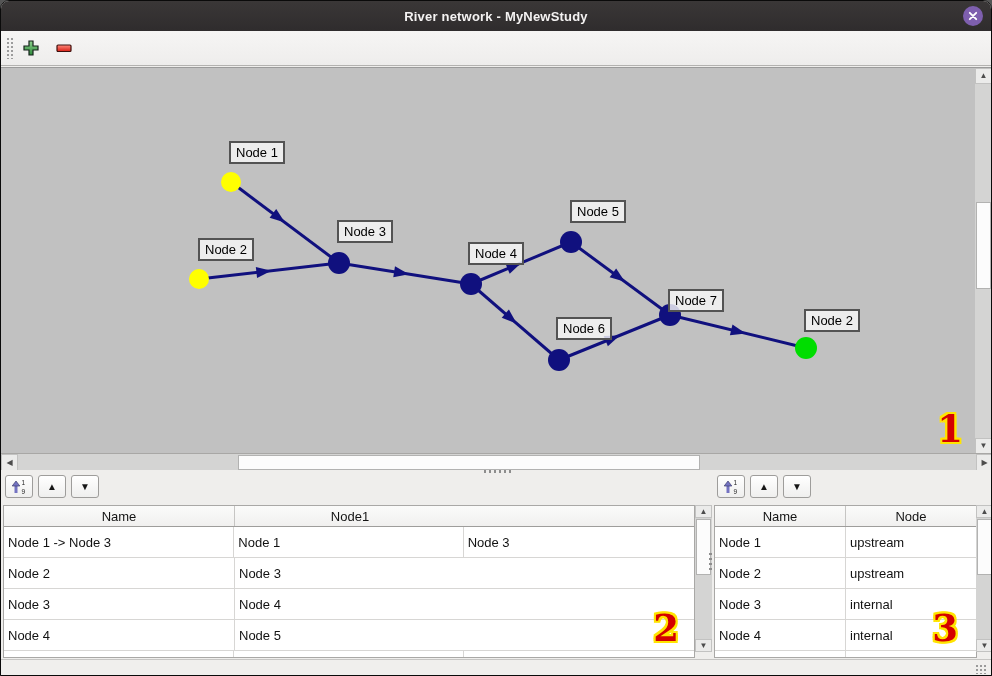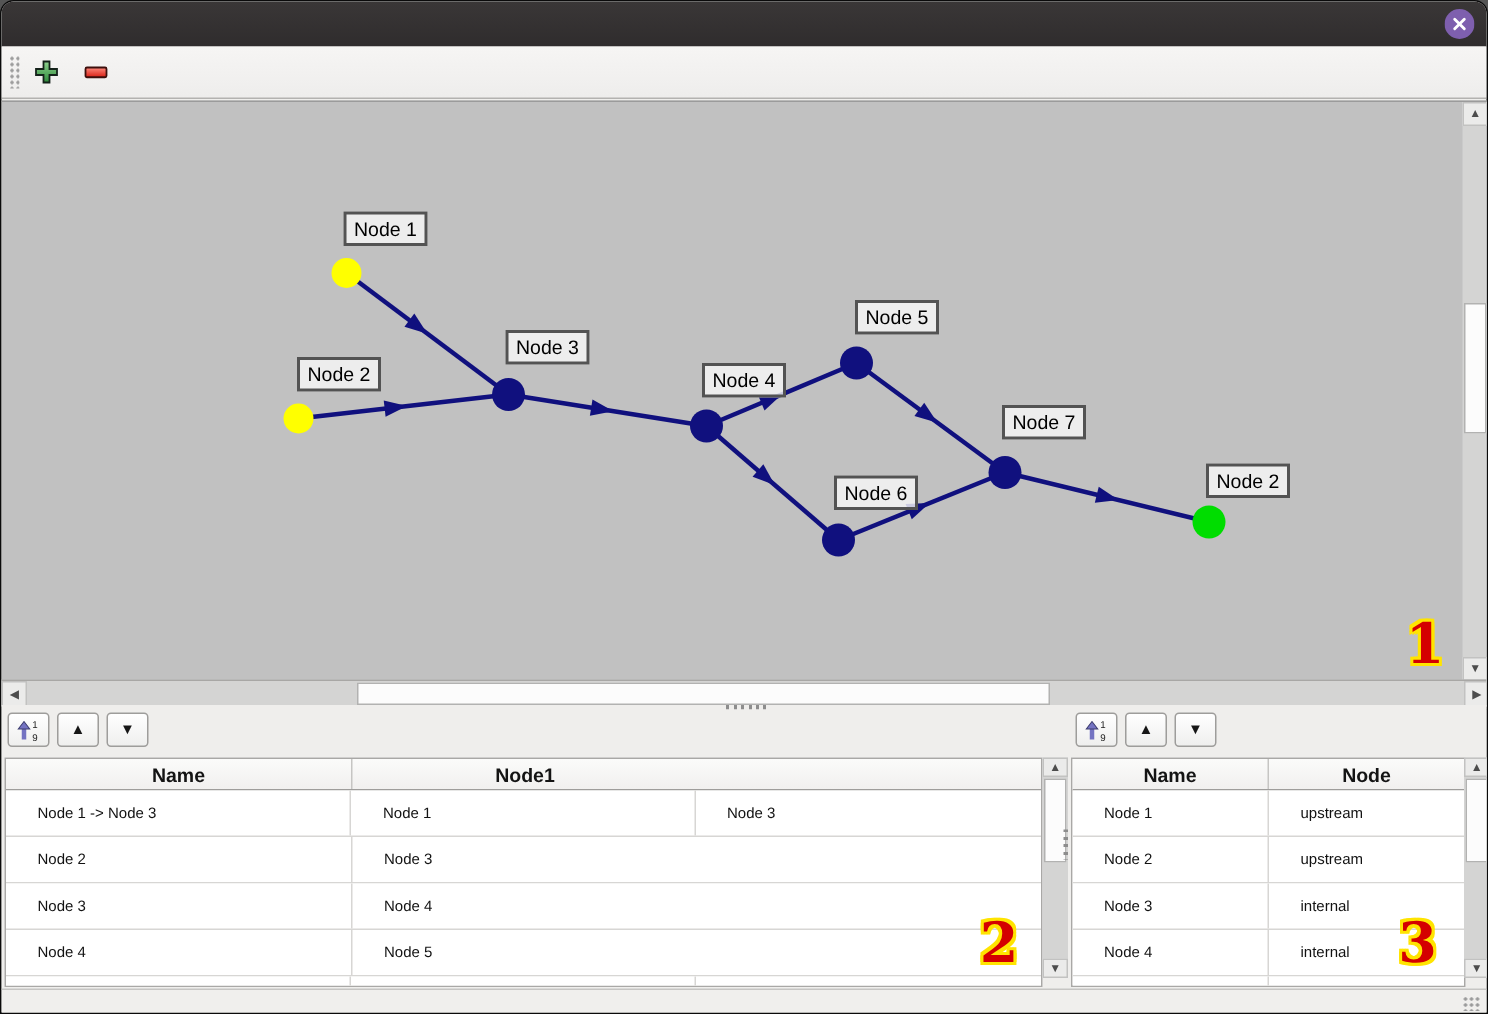--- a/index.html
+++ b/index.html
@@ -56,28 +56,28 @@
   .mini-btn{width:28px;height:23px;border:1px solid #9e9d9b;border-radius:3px;
             background:linear-gradient(#ffffff,#efefee);display:flex;align-items:center;justify-content:center;
             padding:0;cursor:pointer;font-size:10px;color:#161616;}
   .vsplit-dots{position:absolute;left:708px;top:80px;width:3px;height:20px;
                background-image:repeating-linear-gradient(#8d8d8d 0 2px,transparent 2px 5px);cursor:col-resize;}
 
   
   .table{position:absolute;top:32px;background:#fff;border:1px solid #a9a8a6;box-sizing:border-box;overflow:hidden;}
   .pane-left  .table{left:2px;width:692px;height:153px;}
   .pane-right .table{left:2px;width:263px;height:153px;}
-  .thead{display:flex;height:20px;background:linear-gradient(#fbfbfa,#f1f0ef);border-bottom:1px solid #9e9d9b;font-weight:bold;}
+  .thead{display:flex;height:20px;background:linear-gradient(#fbfbfa,#f1f0ef);border-bottom:1px solid #9e9d9b;}
   .hcell{box-sizing:border-box;border-right:1px solid #c6c5c3;display:flex;align-items:center;justify-content:center;
          font-size:13px;color:#141414;cursor:pointer;}
   .hcell:last-child{border-right:none;}
   .trow{display:flex;height:30px;border-bottom:1px solid #d7d6d4;background:#fff;cursor:default;}
   .trow.filler{height:12px;border-bottom:none;}
-  .cell{box-sizing:border-box;border-right:1px solid #d7d6d4;padding-left:21px;display:flex;align-items:center;
-        font-size:10px;color:#121212;white-space:nowrap;overflow:hidden;}
+  .cell{box-sizing:border-box;border-right:1px solid #d7d6d4;padding-left:4px;display:flex;align-items:center;
+        font-size:13px;color:#121212;white-space:nowrap;overflow:hidden;}
   .cell:last-child{border-right:none;}
   .t-left  .hcell:nth-child(1),.t-left  .cell:nth-child(1){width:231px;}
   .t-left  .hcell:nth-child(2),.t-left  .cell:nth-child(2){width:230px;}
   .t-left  .hcell:nth-child(3),.t-left  .cell:nth-child(3){width:231px;}
   .t-right .hcell:nth-child(1),.t-right .cell:nth-child(1){width:132px;}
   .t-right .hcell:nth-child(2),.t-right .cell:nth-child(2){width:131px;}
 
   .pane-left  .table-vsb{left:694px;top:32px;height:147px;}
   .pane-right .table-vsb{left:264px;top:32px;height:147px;}
 
@@ -92,20 +92,21 @@
          font-family:"DejaVu Serif",serif;font-weight:bold;font-size:37px;color:#d40000;
          text-shadow:2px 0 0 #ffe400,-2px 0 0 #ffe400,0 2px 0 #ffe400,0 -2px 0 #ffe400,
                      2px 2px 0 #ffe400,-2px -2px 0 #ffe400,2px -2px 0 #ffe400,-2px 2px 0 #ffe400;}
 </style>
 </head>
 <body>
 
 <div class="window">
 
   <div class="titlebar">
+    <span class="title">River network - MyNewStudy</span>
     <svg class="closebtn" viewBox="0 0 20 20">
       <circle cx="10" cy="10" r="10" fill="#7e5fae"></circle>
       <path d="M6.8 6.8 L13.2 13.2 M13.2 6.8 L6.8 13.2" stroke="#ffffff" stroke-width="1.9" stroke-linecap="round"></path>
     </svg>
   </div>
 
   <div class="toolbar">
     <div class="tb-grip"></div>
     <button class="tb-btn add">
       <svg width="18" height="18" viewBox="0 0 18 18">
@@ -158,21 +159,21 @@
         <circle cx="669" cy="247" r="11" fill="#10107e"></circle>
         <circle cx="805" cy="280" r="11" fill="#00dd00"></circle>
       </svg>
     <div>
         <div class="node-label" style="left: 228px; top: 73px;">Node 1</div>
         <div class="node-label" style="left: 197px; top: 170px;">Node 2</div>
         <div class="node-label" style="left: 336px; top: 152px;">Node 3</div>
         <div class="node-label" style="left: 467px; top: 174px;">Node 4</div>
         <div class="node-label" style="left: 569px; top: 132px;">Node 5</div>
         <div class="node-label" style="left: 555px; top: 249px;">Node 6</div>
-        <div class="node-label" style="left: 667px; top: 202px;">Node 7</div>
+        <div class="node-label" style="left: 667px; top: 221px;">Node 7</div>
         <div class="node-label" style="left: 803px; top: 241px;">Node 2</div>
       </div>
 
     <div class="vsb canvas-vsb">
       <div class="sbtn" style="top:0;">▲</div>
       <div class="thumb" style="top:134px;height:87px;"></div>
       <div class="sbtn" style="bottom:0;">▼</div>
     </div>
   </div>
 

